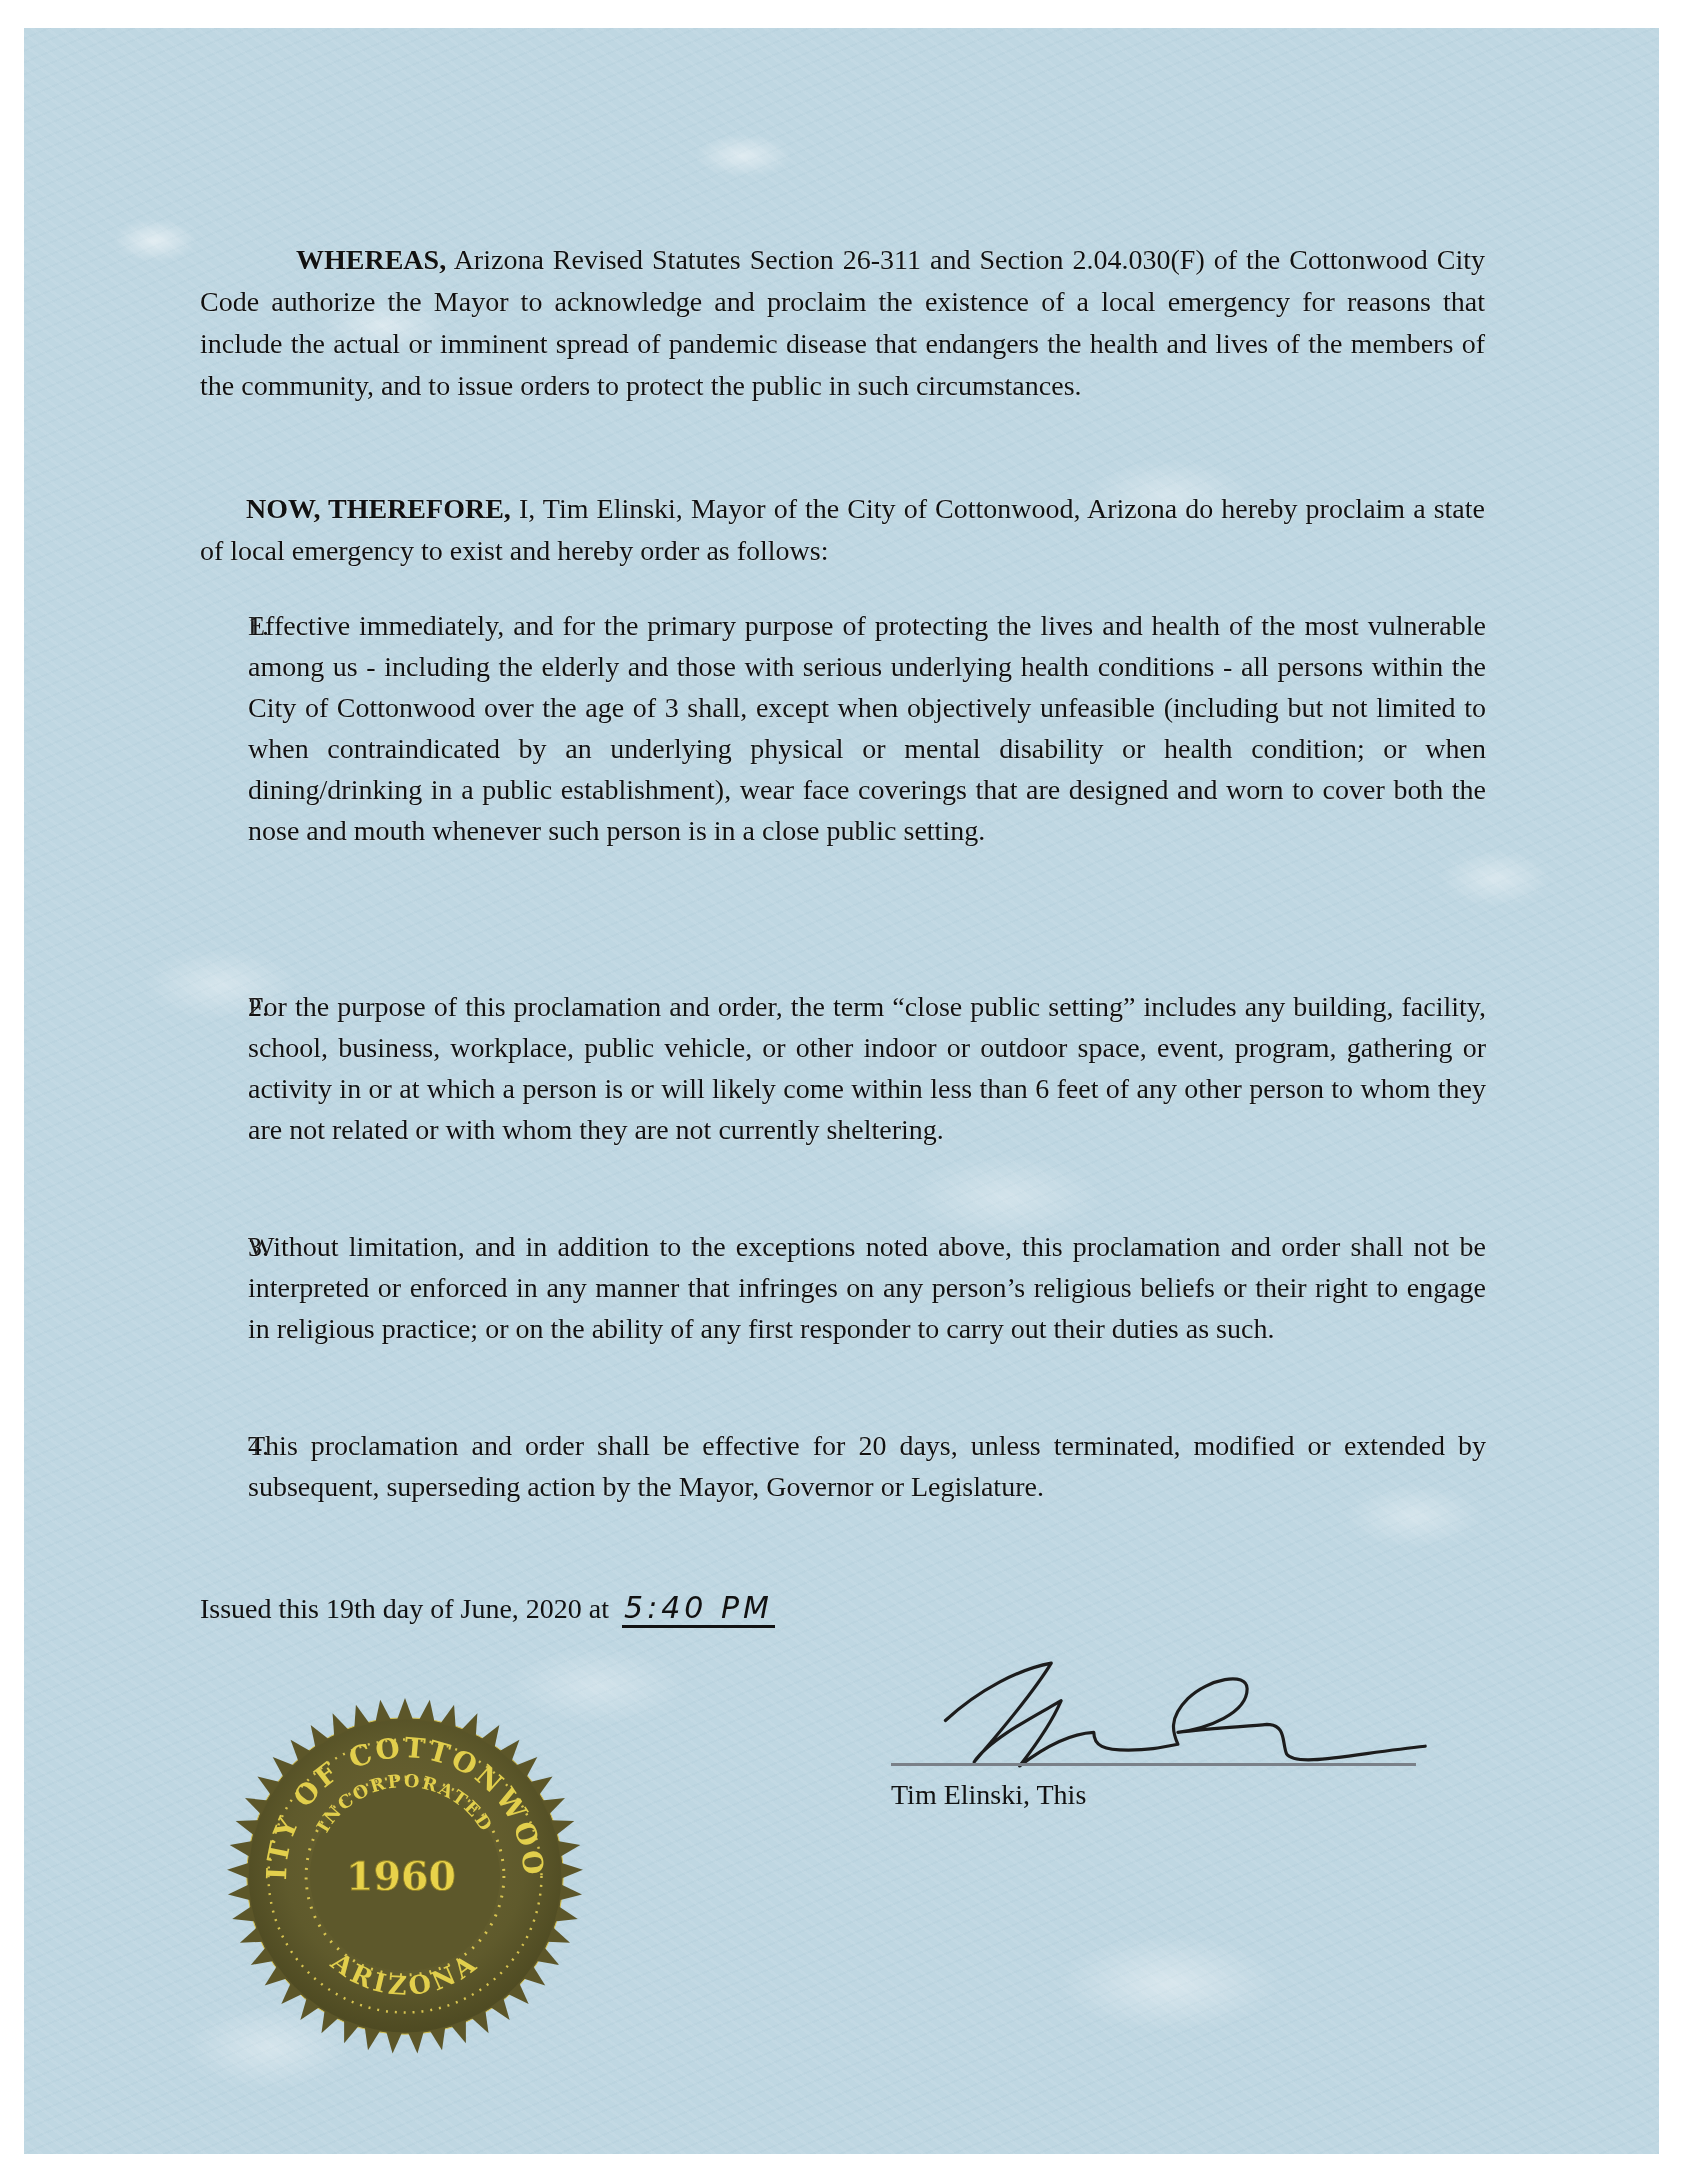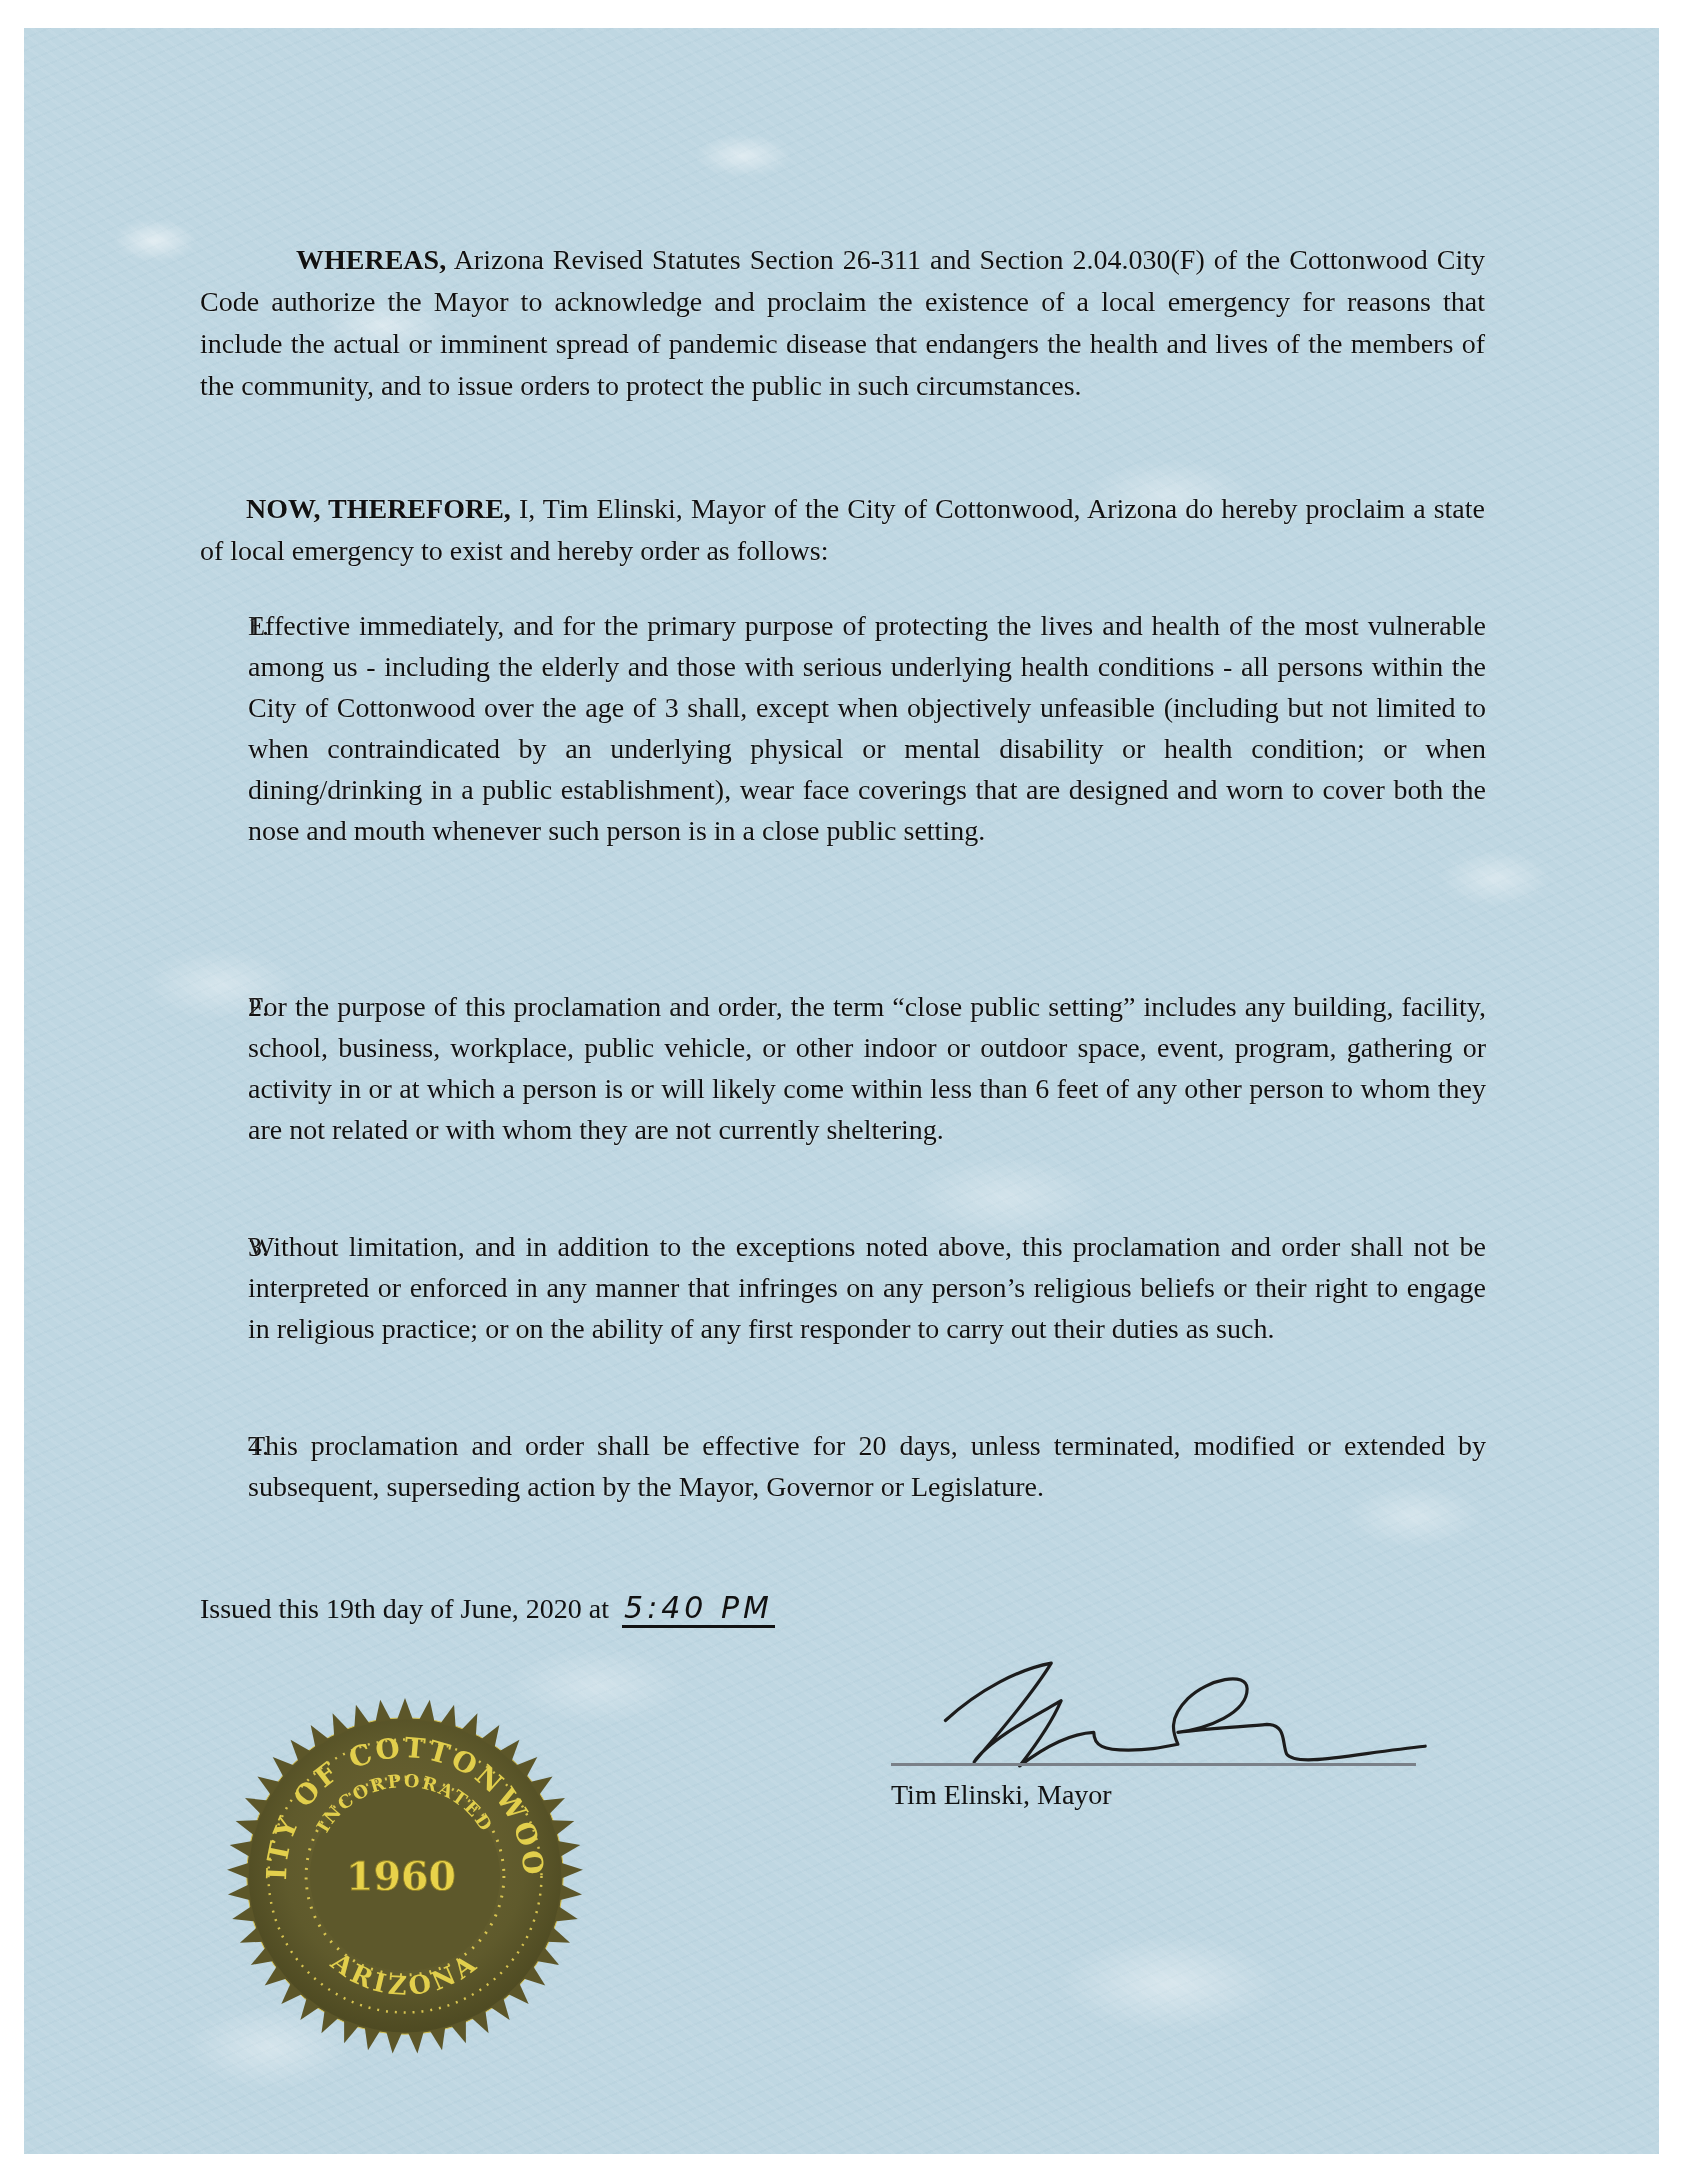--- a/index.html
+++ b/index.html
@@ -137,21 +137,21 @@
 
 <div class="issued">
   <span>Issued this 19th day of June, 2020 at</span>
   <span class="handwritten">5:40 PM</span>
 </div>
 
 <svg class="signature" viewBox="0 0 560 120" xmlns="http://www.w3.org/2000/svg">
   <path d="M 55 62 C 90 30, 130 10, 162 4 C 140 40, 100 85, 84 104 C 100 80, 150 55, 172 42 C 160 70, 140 95, 130 108 C 160 85, 185 75, 205 74 C 205 88, 215 92, 240 92 C 260 92, 270 90, 290 86 C 285 75, 280 60, 300 40 C 320 20, 360 12, 360 30 C 360 55, 320 70, 290 74 C 320 70, 360 68, 380 66 C 400 66, 395 85, 400 96 C 410 110, 470 95, 540 88" fill="none" stroke="#1c1c1c" stroke-width="3.2" stroke-linecap="round" stroke-linejoin="round"></path>
 </svg>
 <div class="sig-line"></div>
-<div class="signer">Tim Elinski, Mayor</div>
+<div class="signer">Tim Elinski, This</div>
 
 <svg class="seal" viewBox="0 0 364 364" xmlns="http://www.w3.org/2000/svg">
   <defs>
     <radialGradient id="sealGrad" cx="50%" cy="45%" r="55%">
       <stop offset="0%" stop-color="#6f6634"></stop>
       <stop offset="70%" stop-color="#5f5a2c"></stop>
       <stop offset="100%" stop-color="#4e4a22"></stop>
     </radialGradient>
     <path id="topArc" d="M 62 182 A 120 120 0 0 1 302 182"></path>
     <path id="innerArc" d="M 92 182 A 90 90 0 0 1 272 182"></path>

